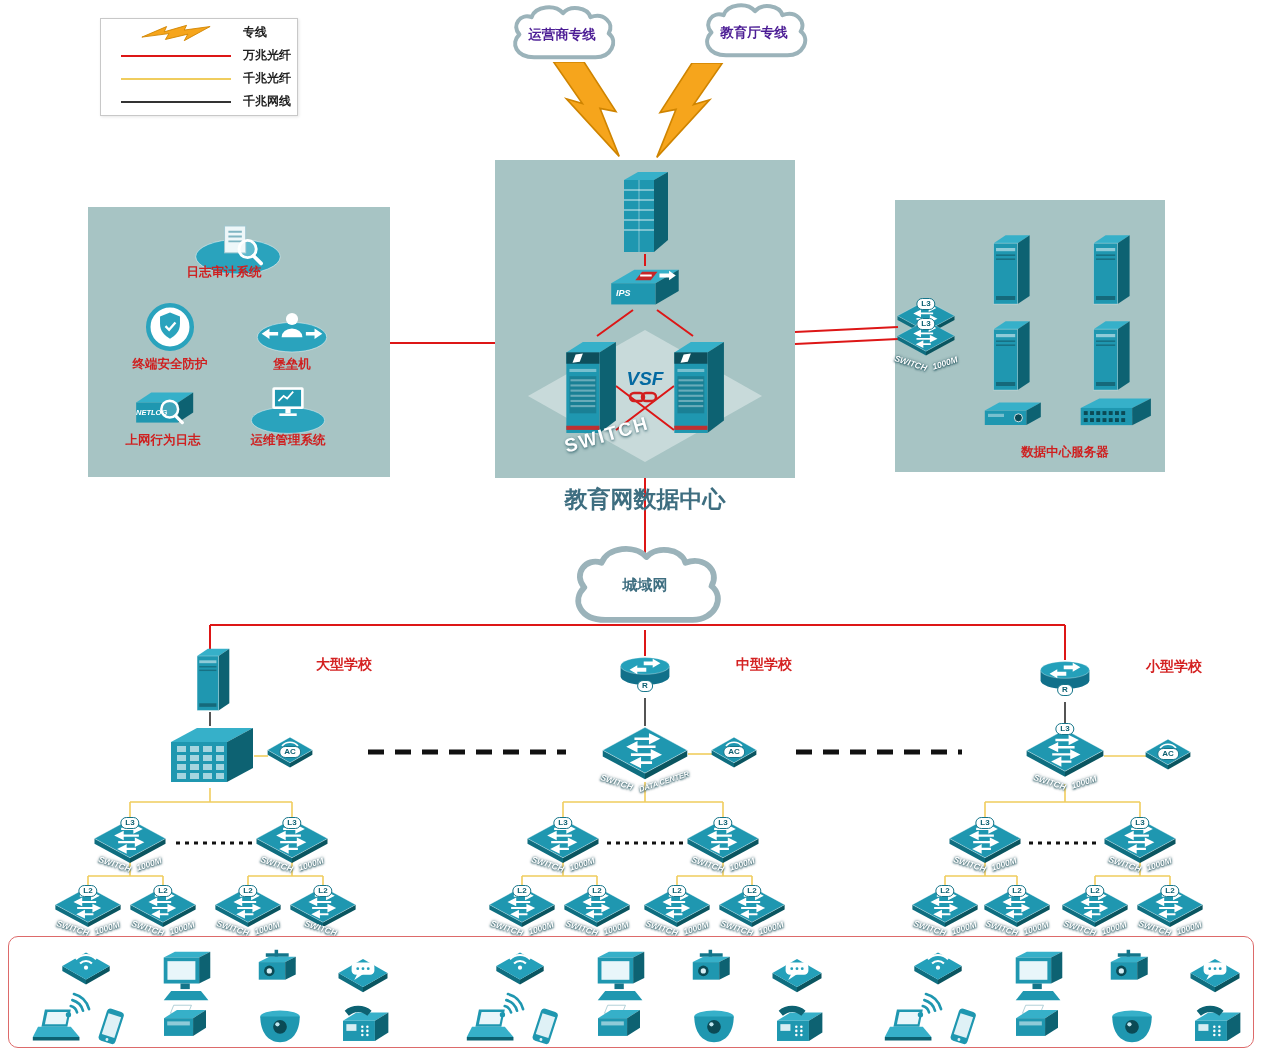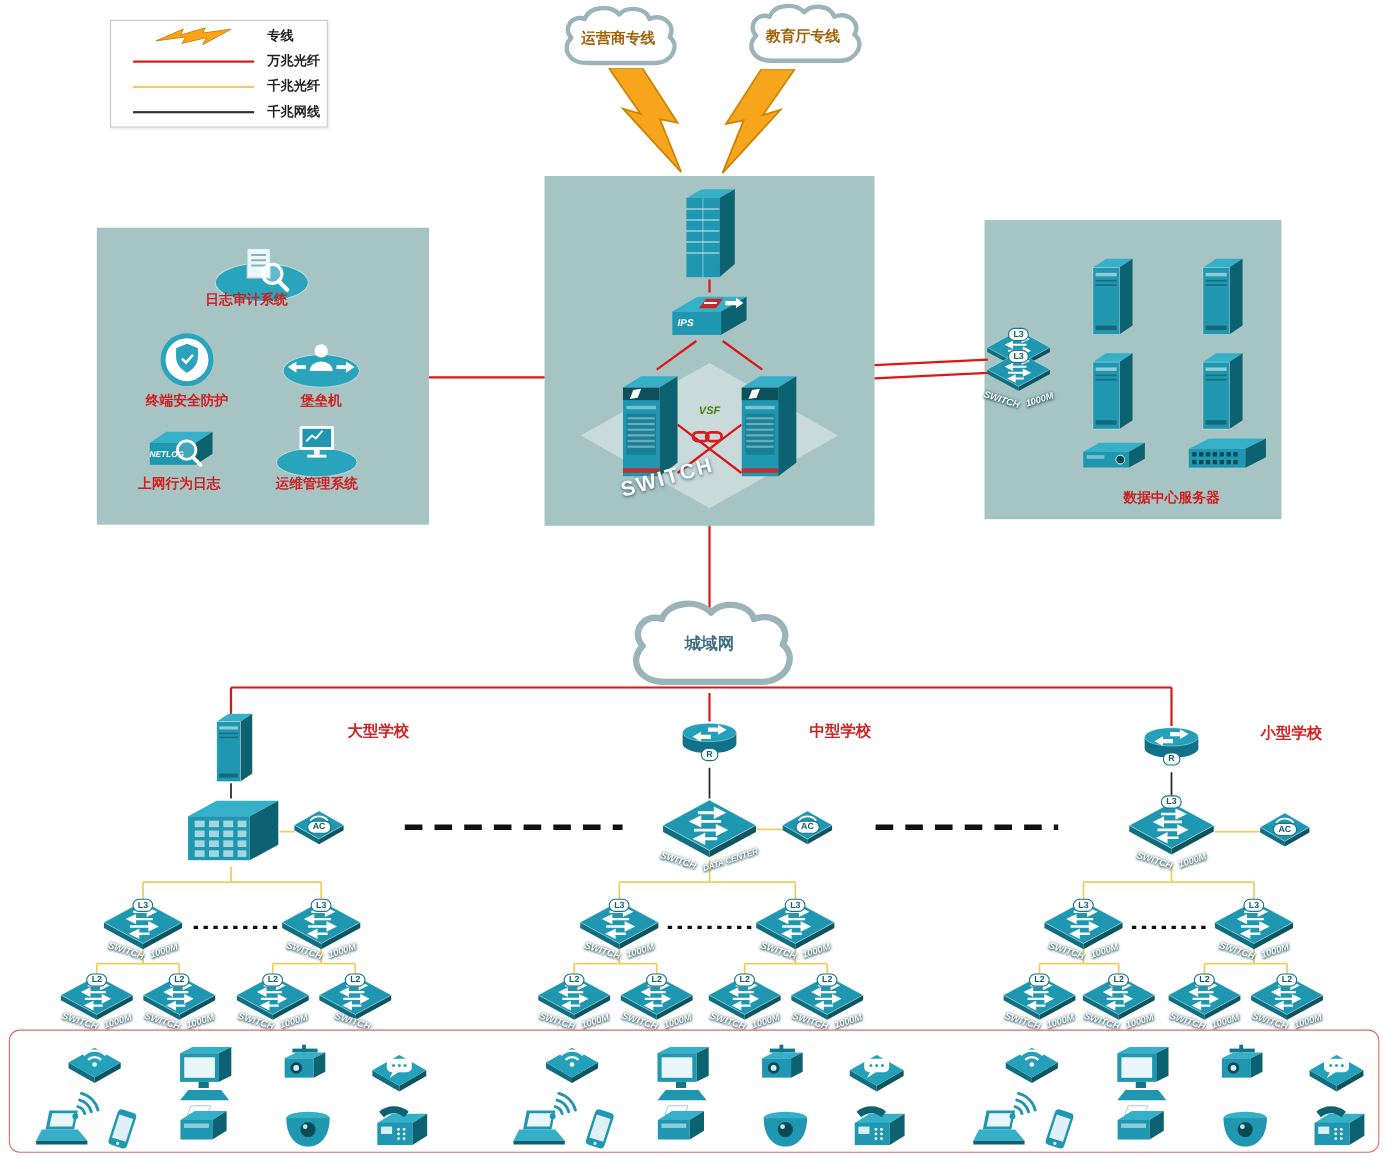--- a/index.html
+++ b/index.html
@@ -10,21 +10,21 @@
   .icon-abs{position:absolute;overflow:visible;}
   .lines{position:absolute;left:0;top:0;pointer-events:none;}
   .sw-label{position:absolute;left:-14px;right:-14px;bottom:-5px;display:flex;justify-content:center;gap:4px;color:#fff;font-size:8.5px;font-weight:bold;font-style:italic;text-shadow:0 1px 2px rgba(3,60,72,.95),0 0 3px rgba(3,60,72,.7);pointer-events:none;}
   .sw-label span{display:inline-block;white-space:nowrap;}
   .sw-label .a{transform:rotate(18deg);}
   .sw-label .b{transform:rotate(-18deg);}
   .pill{position:absolute;left:50%;transform:translateX(-50%);background:#fff;border:1px solid #15758a;border-radius:8px;color:#0c5f70;font-size:8px;font-weight:bold;line-height:10px;padding:0 4px;white-space:nowrap;z-index:3;}
   .lbl{position:absolute;text-align:center;}
   .red-lbl{color:#cf1f1f;font-weight:bold;font-size:12.5px;}
   .school-lbl{color:#d42222;font-weight:bold;font-size:14px;}
-  .cloud-lbl{color:#a16207;font-weight:bold;font-size:13.5px;}
+  .cloud-lbl{color:#4c1d95;font-weight:bold;font-size:13.5px;}
   .cn-title{color:#3e6e80;font-weight:bold;font-family:"DejaVu Serif","Liberation Serif",serif;}
   .legend{position:absolute;left:100px;top:18px;width:198px;height:98px;background:#fff;border:1px solid #c8c8c8;box-shadow:1px 1px 3px rgba(0,0,0,.1);padding-top:2px;box-sizing:border-box;}
   .leg-row{display:flex;align-items:center;height:23px;padding-left:16px;}
   .leg-sample{width:118px;display:flex;justify-content:center;align-items:center;}
   .leg-line{width:110px;height:0;border-top-style:solid;border-top-width:2px;}
   .leg-lbl{font-size:12px;color:#222;margin-left:8px;font-weight:bold;}
   .overlay-txt{position:absolute;color:#fff;font-weight:bold;pointer-events:none;}
   .bottom-box{position:absolute;left:8px;top:936px;width:1246px;height:112px;border:1.5px solid #dd6a6a;border-radius:10px;background:#fff;box-sizing:border-box;}
   .dev-group{position:absolute;top:936px;width:404px;height:116px;}
 </style>
@@ -377,21 +377,21 @@
   <svg class="icon-abs" style="left:652px;top:58px;width:72px;height:106px;" viewBox="0 0 90 120">
       <use href="#s-bolt"></use>
     </svg>
 
   <div class="node" style="left:486px;top:4px;width:152px;height:66px;">
     <svg viewBox="0 0 220 130">
         <use href="#s-cloud"></use>
       </svg>
     <div class="lbl cloud-lbl" style="left:0;right:0;top:22px;">运营商专线</div>
   </div>
-  <div class="node" style="left:654px;top:2px;width:152px;height:66px;">
+  <div class="node" style="left:678px;top:2px;width:152px;height:66px;">
     <svg viewBox="0 0 220 130">
         <use href="#s-cloud"></use>
       </svg>
     <div class="lbl cloud-lbl" style="left:0;right:0;top:22px;">教育厅专线</div>
   </div>
 
   <div class="node" style="left:616px;top:168px;width:56px;height:88px;">
     <svg viewBox="0 0 56 88">
         <use href="#s-firewall"></use>
       </svg>
@@ -405,28 +405,29 @@
   <div class="node" style="left:556px;top:328px;width:62px;height:118px;">
     <svg viewBox="0 0 60 95">
         <use href="#s-coretower"></use>
       </svg>
   </div>
   <div class="node" style="left:664px;top:328px;width:62px;height:118px;">
     <svg viewBox="0 0 60 95">
         <use href="#s-coretower"></use>
       </svg>
   </div>
-  <div class="lbl" style="left:610px;top:368px;width:70px;color:#4d7c0f;font-weight:bold;font-size:10px;font-style:italic;">VSF</div>
+  <div class="lbl" style="left:610px;top:368px;width:70px;color:#0369a1;font-weight:bold;font-size:19px;font-style:italic;">VSF</div>
   <svg class="icon-abs" style="left:628px;top:390px;width:30px;height:14px;" viewBox="0 0 30 14">
     <g fill="none" stroke="#d21f1f" stroke-width="2.5">
         <rect x="2" y="3" width="14" height="8" rx="4"></rect>
         <rect x="14" y="3" width="14" height="8" rx="4"></rect>
       </g>
   </svg>
   <div class="lbl" style="left:552px;top:424px;width:110px;transform:rotate(-16deg);color:#fff;font-weight:bold;font-size:19px;letter-spacing:2px;text-shadow:0 1px 3px rgba(3,60,72,.8);">SWITCH</div>
+  <div class="lbl cn-title" style="left:495px;top:484px;width:300px;font-size:23px;">教育网数据中心</div>
 
   <div class="node" style="left:190px;top:220px;width:96px;height:60px;">
     <svg viewBox="0 0 100 62">
         <use href="#s-logaudit"></use>
       </svg>
   </div>
   <div class="lbl red-lbl" style="left:144px;top:264px;width:160px;">日志审计系统</div>
 
   <div class="node" style="left:141px;top:298px;width:58px;height:58px;">
     <svg viewBox="0 0 64 64">

